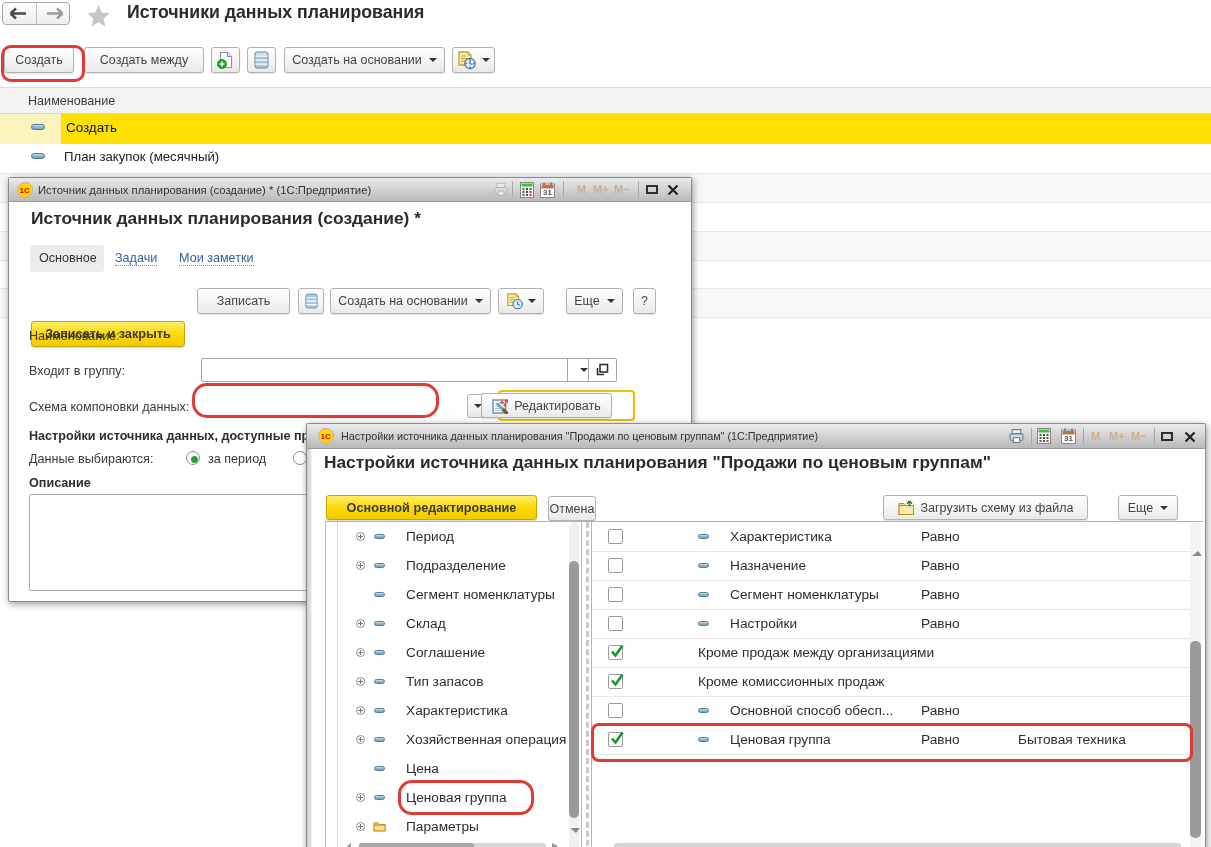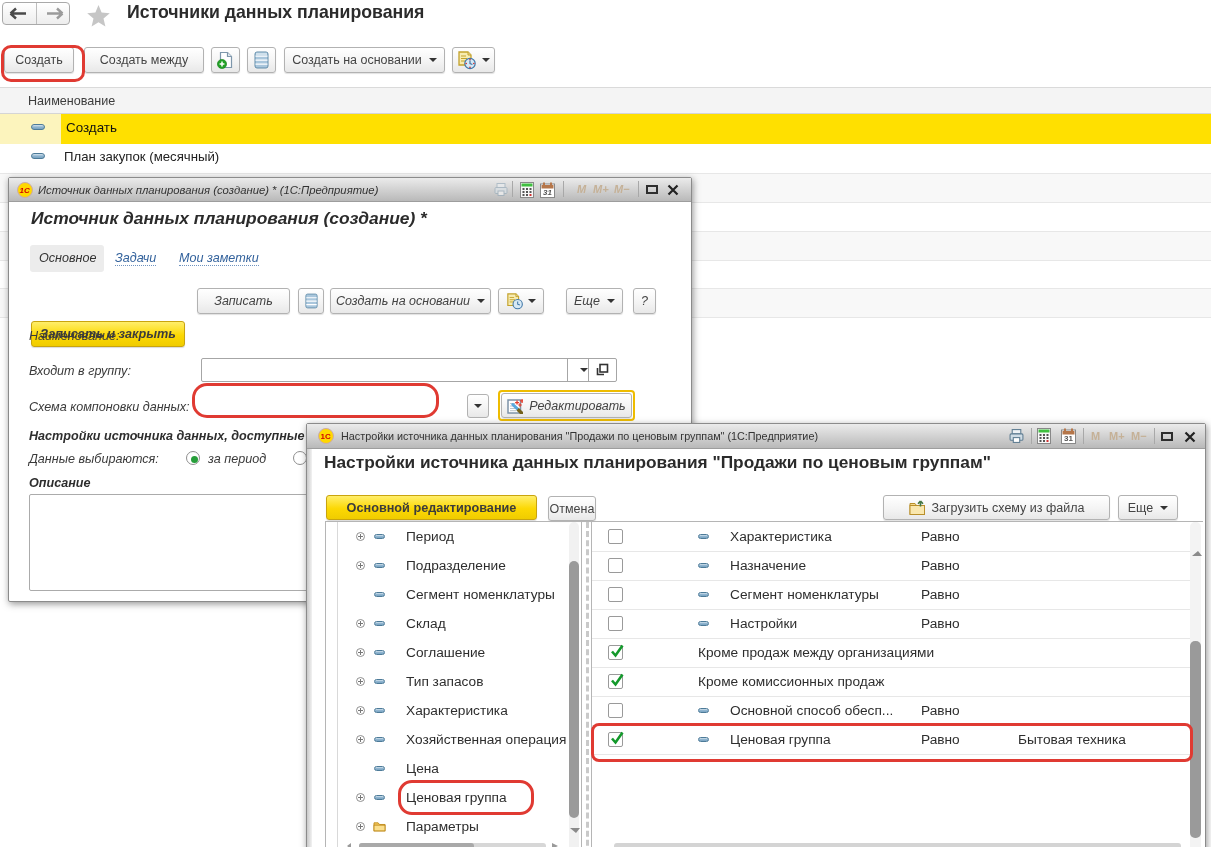--- a/index.html
+++ b/index.html
@@ -115,21 +115,21 @@
   <div class="abs" style="left:0;top:174px;width:1211px;height:28px;background:#f8f8f8;"></div>
   <div class="rborder" style="left:0;top:202px;width:1211px;"></div>
   <div class="rborder" style="left:0;top:231px;width:1211px;"></div>
   <div class="abs" style="left:0;top:232px;width:1211px;height:28px;background:#f8f8f8;"></div>
   <div class="rborder" style="left:0;top:260px;width:1211px;"></div>
   <div class="rborder" style="left:0;top:288px;width:1211px;"></div>
   <div class="abs" style="left:0;top:289px;width:1211px;height:28px;background:#f8f8f8;"></div>
   <div class="rborder" style="left:0;top:317px;width:1211px;"></div>
 </div>
 
-<div class="win" id="dlg1" style="left:8px;top:177px;width:682px;height:423px;z-index:10;font-style:italic;">
+<div class="win" id="dlg1" style="left:8px;top:177px;width:682px;height:423px;z-index:10;">
   <div class="tbar">
     <div class="logo1c" style="left:8px;top:4px;"></div>
     <div class="tbar-t" style="left:29px;">Источник данных планирования (создание) * (1С:Предприятие)</div>
 
     <svg class="abs" style="left:485px;top:5px;opacity:0.55;" width="14" height="13" viewBox="0 0 14 13">
       <rect x="3" y="0.5" width="8" height="4" fill="#eef2f5" stroke="#8ba3b5"></rect>
       <rect x="1" y="4.5" width="12" height="6" rx="1" fill="#dde6ec" stroke="#8ba3b5"></rect>
       <rect x="4" y="8" width="6" height="4.5" fill="#fff" stroke="#8ba3b5"></rect>
     </svg>
     <div class="vsep" style="left:503px;"></div>
@@ -205,21 +205,21 @@
   <svg class="abs" style="left:585px;top:185px;" width="15" height="15" viewBox="0 0 15 15">
     <rect x="6" y="1.5" width="7.5" height="7.5" fill="none" stroke="#333" stroke-width="1.6"></rect>
     <path d="M3.5 5 v6.5 h6.5" fill="none" stroke="#333" stroke-width="1.6"></path>
   </svg>
 
   <div class="lbl" style="left:20px;top:222px;">Схема компоновки данных:</div>
   <div class="btn" style="left:458px;top:216px;width:22px;height:24px;box-shadow:none;">
       <span class="caret" style="margin-left:0;"></span>
     </div>
   <div class="abs" style="left:489px;top:212px;width:137px;height:31px;border:2px solid #eebc00;border-radius:4px;"></div>
-  <div class="btn" style="left:492px;top:215px;width:131px;height:25px;">
+  <div class="btn" style="left:472px;top:215px;width:131px;height:25px;">
     <svg width="16" height="16" viewBox="0 0 16 16" style="margin-right:6px;">
       <rect x="1" y="2" width="12.5" height="13" fill="#fff" stroke="#7d93a8" stroke-width="1.5"></rect>
       <path d="M3 5.5 h5 M3 8 h4.5 M3 10.5 h5 M3 12.7 h6" stroke="#b9c4cc" stroke-width="1"></path>
       <path d="M5.8 6.5 L10.7 11.2" stroke="#58a8dd" stroke-width="3" stroke-linecap="round"></path>
       <path d="M10.7 11.2 L16 16.5" stroke="#73611c" stroke-width="3.4"></path>
       <path d="M9.4 2.6 h1.3 v1.3 h1.3 v1.3 h-1.3 v1.3 h-1.3 v-1.3 h-1.3 v-1.3 h1.3 z" fill="#e63b28"></path>
       <path d="M14.4 1 h1.3 v1.3 h1.3 v1.3 h-1.3 v1.3 h-1.3 v-1.3 h-1.3 v-1.3 h1.3 z" fill="#e63b28"></path>
       <path d="M12.4 5.2 h1.2 v1.2 h1.2 v1.2 h-1.2 v1.2 h-1.2 v-1.2 h-1.2 v-1.2 h1.2 z" fill="#e63b28"></path>
     </svg>
     Редактировать
@@ -278,21 +278,21 @@
     <div class="maxb" style="left:854px;top:8px;"></div>
     <svg class="abs" style="left:877px;top:7px;" width="12" height="12" viewBox="0 0 12 12">
       <path d="M1.5 1.5 L10.5 10.5 M10.5 1.5 L1.5 10.5" stroke="#222" stroke-width="2.2"></path>
     </svg>
   </div>
 
   <div class="abs" style="left:17px;top:28px;font-size:17.3px;font-weight:bold;color:#2b2b2b;">Настройки источника данных планирования "Продажи по ценовым группам"</div>
 
   <div class="ybtn" style="left:19px;top:71px;width:211px;height:25px;">Основной редактирование</div>
   <div class="btn" style="left:241px;top:72px;width:48px;height:25px;">Отмена</div>
-  <div class="btn" style="left:576px;top:71px;width:227px;height:25px;">
+  <div class="btn" style="left:576px;top:71px;width:205px;height:25px;">
     <svg width="17" height="16" viewBox="0 0 17 16" style="margin-right:6px;">
       <path d="M1 3.5 h5 l1.5 2 h8 v9 h-14.5 z" fill="#f3d98a" stroke="#b98f2a" stroke-width="1"></path>
       <rect x="1" y="5.5" width="14.5" height="9" fill="#f9e7ae" stroke="#b98f2a" stroke-width="1"></rect>
       <path d="M11.5 6.5 v-5 M11.5 1 l-2.5 2.8 M11.5 1 l2.5 2.8" stroke="#447744" stroke-width="1.6" fill="none"></path>
     </svg>
     Загрузить схему из файла
   </div>
   <div class="btn" style="left:811px;top:71px;width:60px;height:25px;">Еще<span class="caret"></span></div>
 
   <div class="abs" style="left:18px;top:97px;width:878px;height:1px;background:#b5b5b5;"></div>

